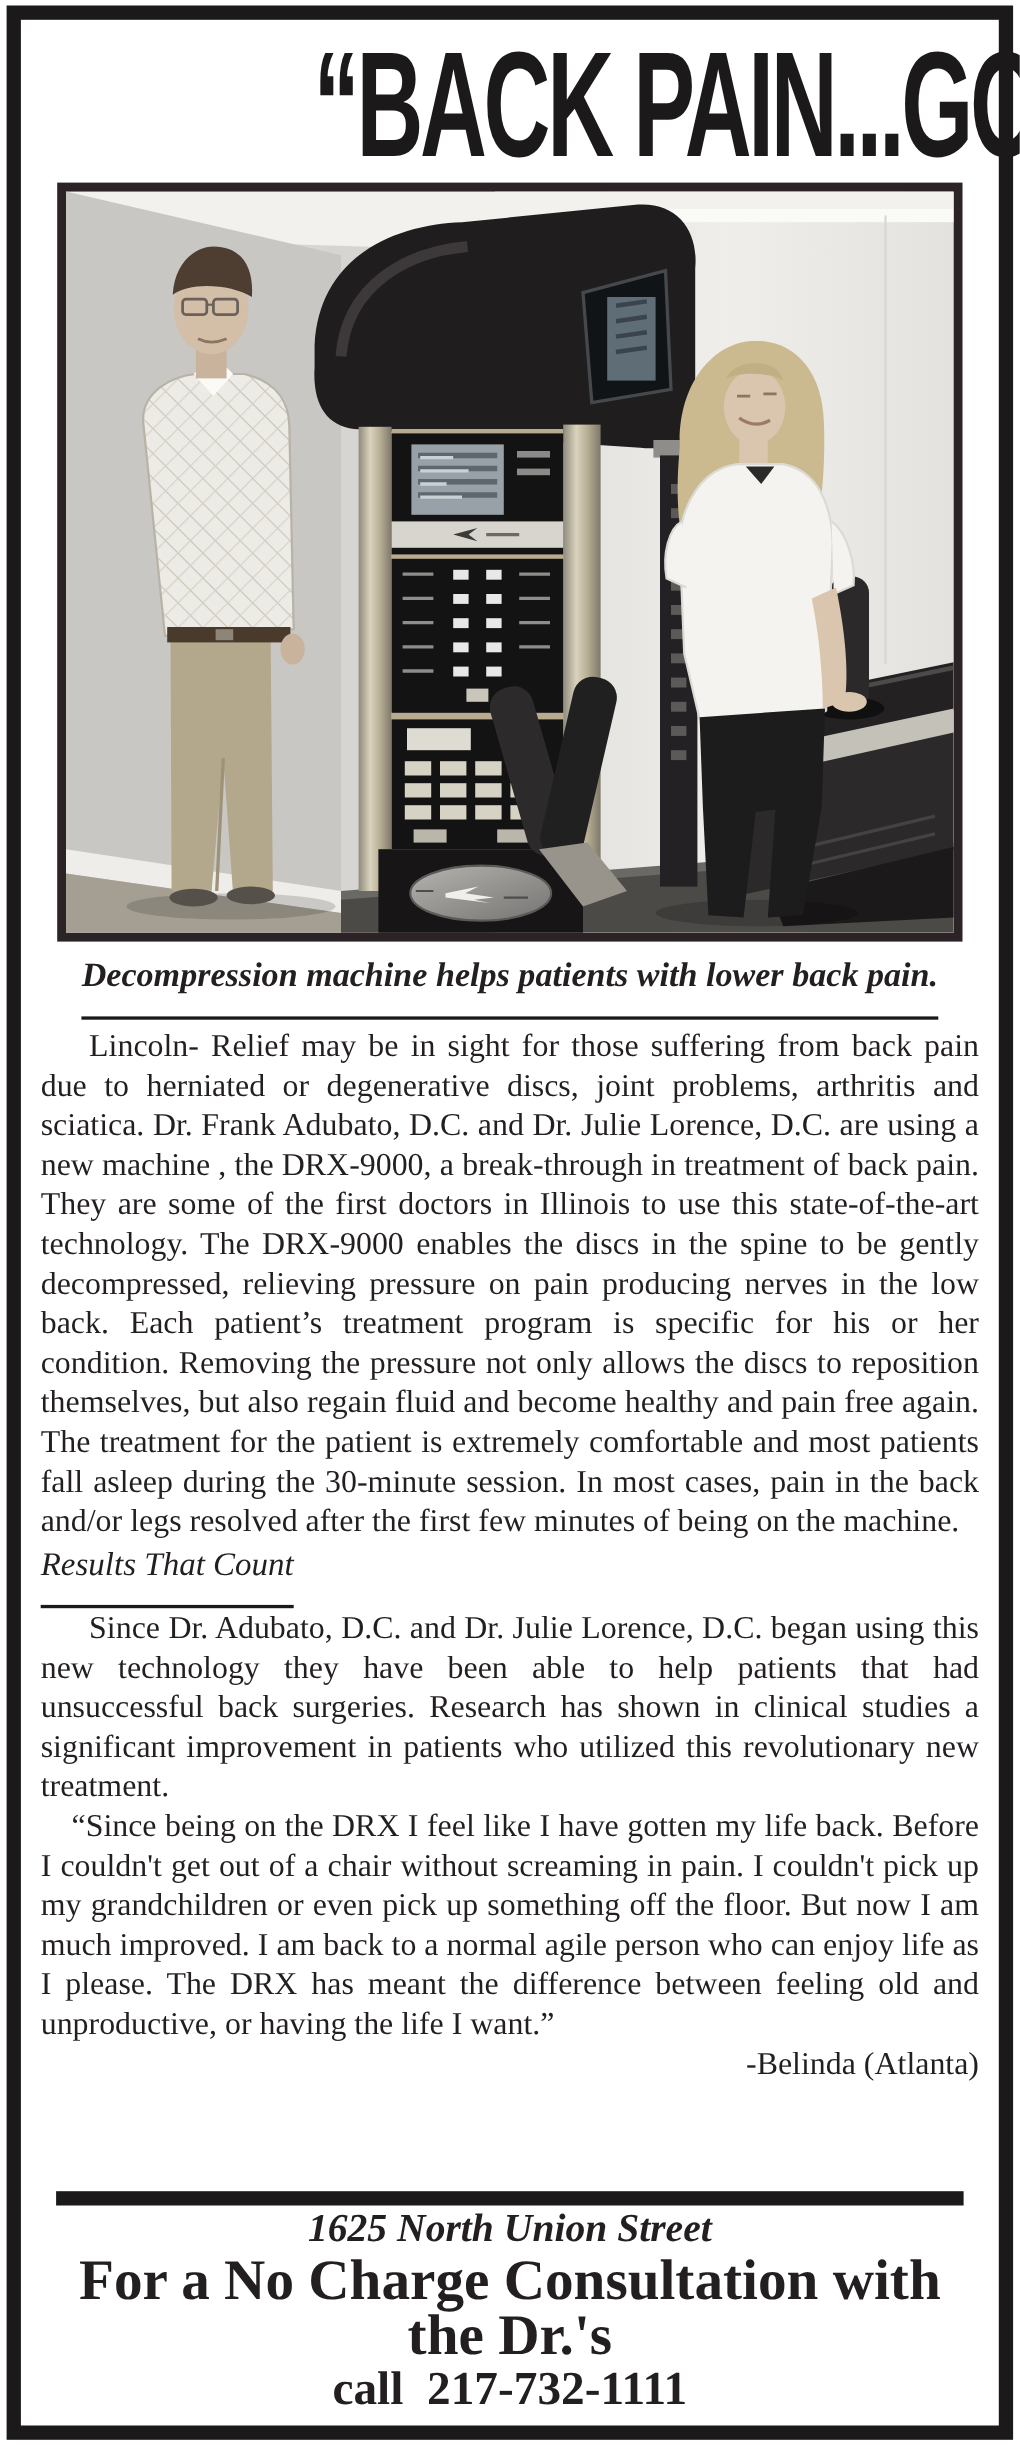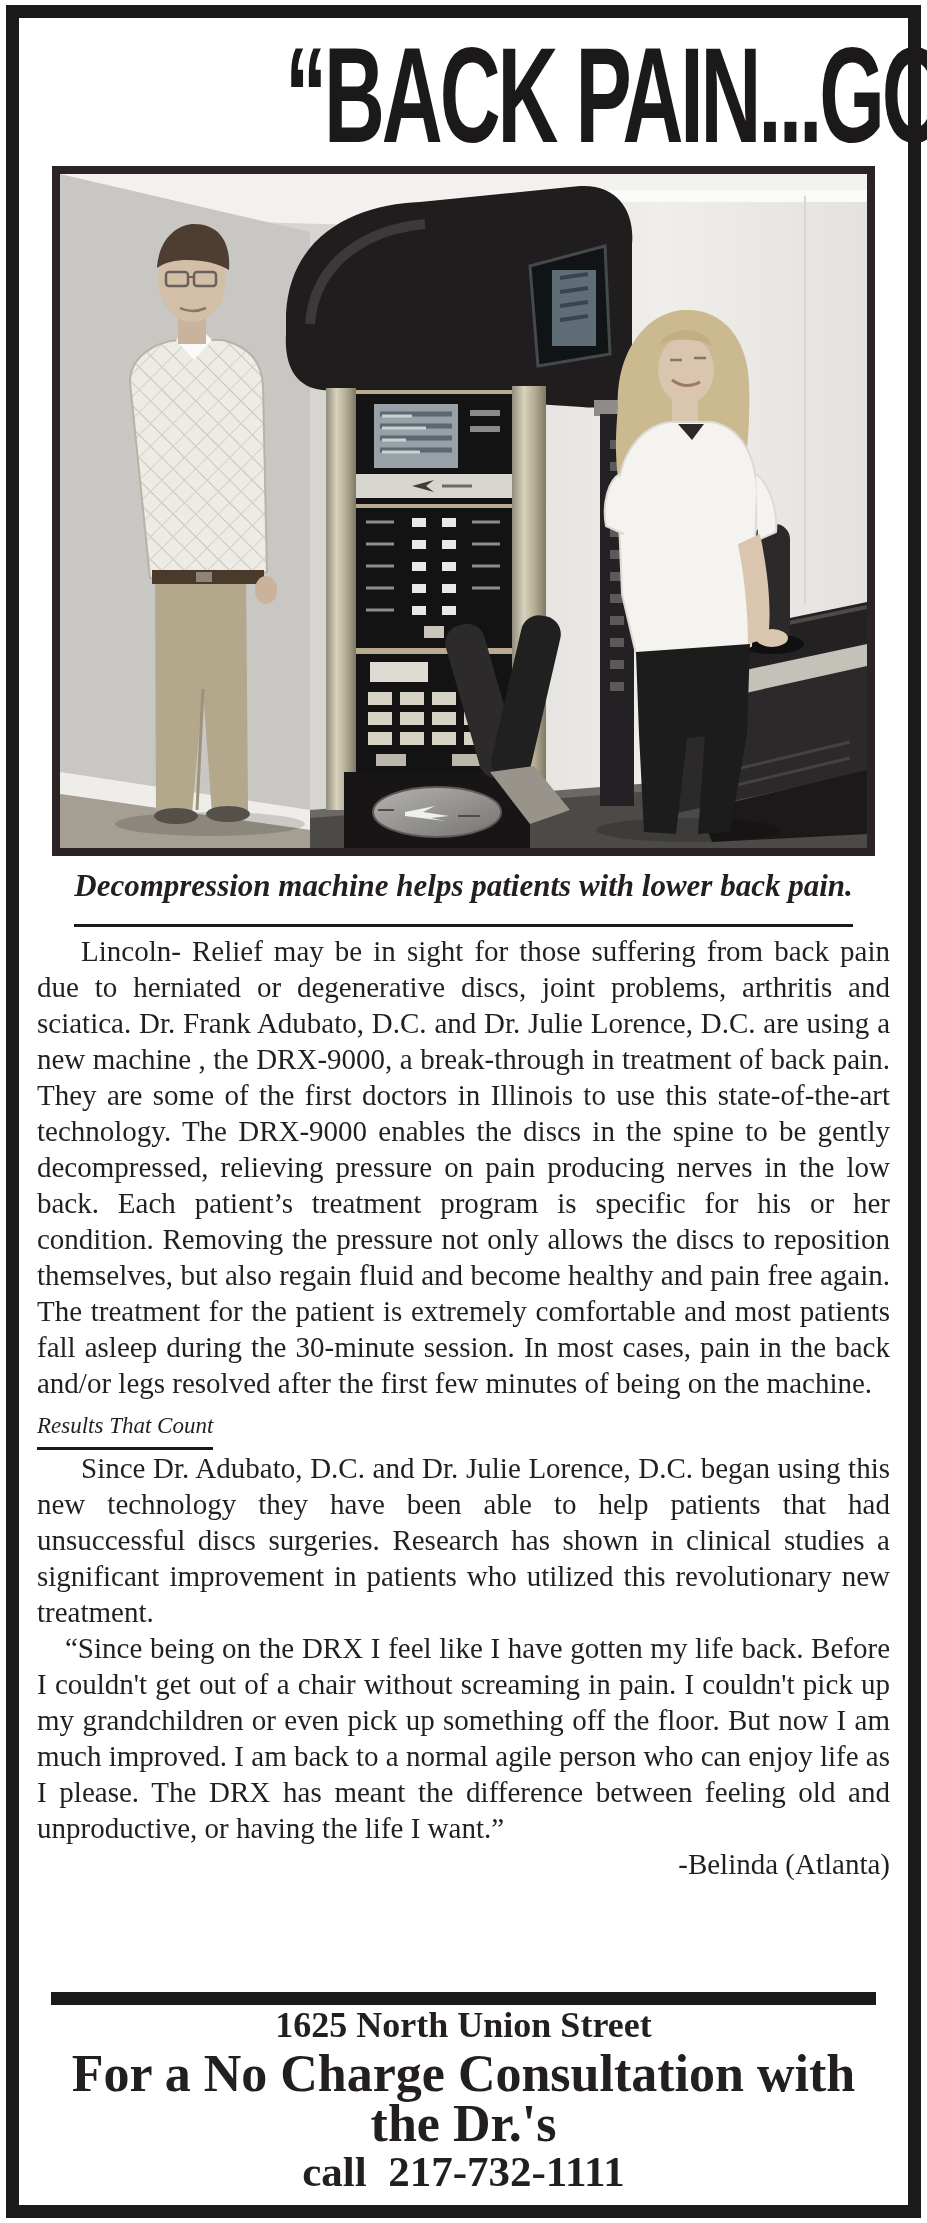--- a/index.html
+++ b/index.html
@@ -38,29 +38,29 @@
   .caption span {
     display:inline-block; font-weight:bold; font-style:italic;
     font-size:31px; border-bottom:3px solid #1b191a; padding-bottom:18px;
   }
   
   .article { margin-top:6px; font-size:29px; line-height:36px; text-align:justify; }
   .article p.body-p { text-indent:44px; }
   .article p.quote-p { text-indent:28px; }
   .subhead { margin-top:2px; line-height:40px; }
   .subhead span {
-    display:inline-block; font-style:italic; font-size:23px;
-    border-bottom:3px solid #1b191a; padding-bottom:1px;
+    display:inline-block; font-style:italic; font-size:30px;
+    border-bottom:3px solid #1b191a; padding-bottom:16px;
   }
   .attribution { text-align:right; line-height:36px; }
   
   .divider { margin:14px 14px 0 14px; height:13px; background:#1b191a; margin-top:auto; }
   .footer { text-align:center; font-weight:bold; }
   .clinic-name { font-size:56px; line-height:62px; margin-top:4px; }
-  .addr { font-size:36px; line-height:40px; }
+  .addr { font-size:36px; line-height:40px;font-style:italic; }
   .cta  { font-size:52px; line-height:50px; margin-top:4px; }
   .phone{ font-size:43px; line-height:46px; }
 </style>
 </head>
 <body>
 
 <div class="ad-frame">
   <div class="ad-inner">
 
     <div class="headline">
@@ -249,21 +249,21 @@
 
     <div class="caption">
       <span>Decompression machine helps patients with lower back pain.</span>
     </div>
 
     <div class="article">
       <p class="body-p">Lincoln- Relief may be in sight for those suffering from back pain due to herniated or degenerative discs, joint problems, arthritis and sciatica. Dr. Frank Adubato, D.C. and Dr. Julie Lorence, D.C. are using a new machine , the DRX-9000, a break-through in treatment of back pain. They are some of the first doctors in Illinois to use this state-of-the-art technology. The DRX-9000 enables the discs in the spine to be gently decompressed, relieving pressure on pain producing nerves in the low back. Each patient’s treatment program is specific for his or her condition. Removing the pressure not only allows the discs to reposition themselves, but also regain fluid and become healthy and pain free again. The treatment for the patient is extremely comfortable and most patients fall asleep during the 30-minute session. In most cases, pain in the back and/or legs resolved after the first few minutes of being on the machine.</p>
       <div class="subhead">
         <span>Results That Count</span>
       </div>
-      <p class="body-p">Since Dr. Adubato, D.C. and Dr. Julie Lorence, D.C. began using this new technology they have been able to help patients that had unsuccessful discs surgeries. Research has shown in clinical studies a significant improvement in patients who utilized this revolutionary new treatment.</p>
+      <p class="body-p">Since Dr. Adubato, D.C. and Dr. Julie Lorence, D.C. began using this new technology they have been able to help patients that had unsuccessful back surgeries. Research has shown in clinical studies a significant improvement in patients who utilized this revolutionary new treatment.</p>
       <p class="quote-p">“Since being on the DRX I feel like I have gotten my life back. Before I couldn't get out of a chair without screaming in pain. I couldn't pick up my grandchildren or even pick up something off the floor. But now I am much improved. I am back to a normal agile person who can enjoy life as I please. The DRX has meant the difference between feeling old and unproductive, or having the life I want.”</p>
       <div class="attribution">-Belinda (Atlanta)</div>
     </div>
 
     <div class="divider"></div>
 
     <div class="footer">
       <div class="addr">1625 North Union Street</div>
       <div class="cta">For a No Charge Consultation with the Dr.'s</div>
       <div class="phone">call&nbsp; 217-732-1111</div>

